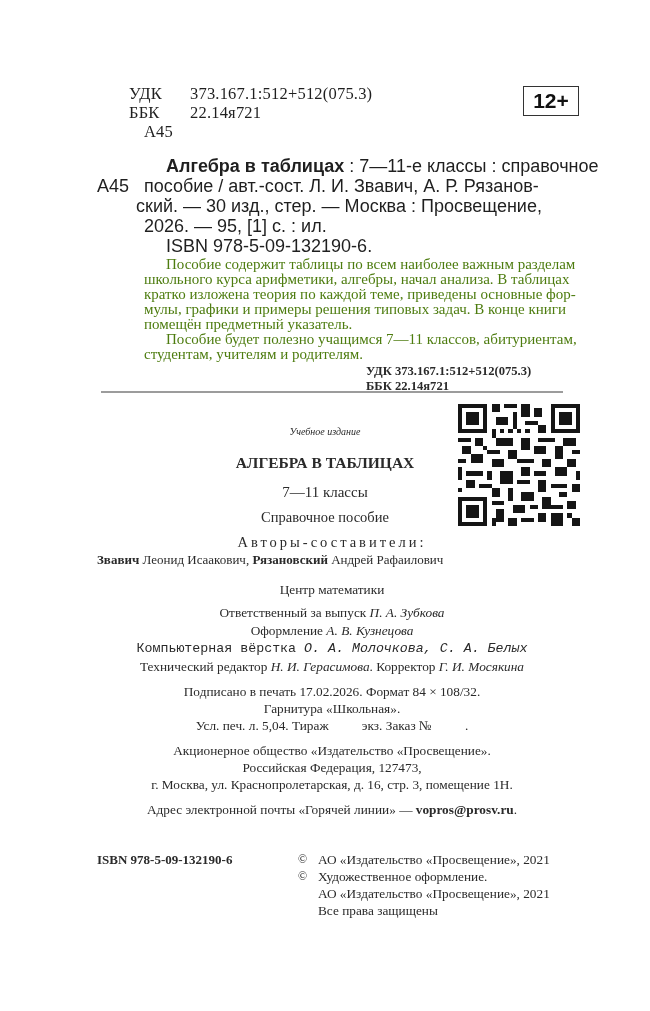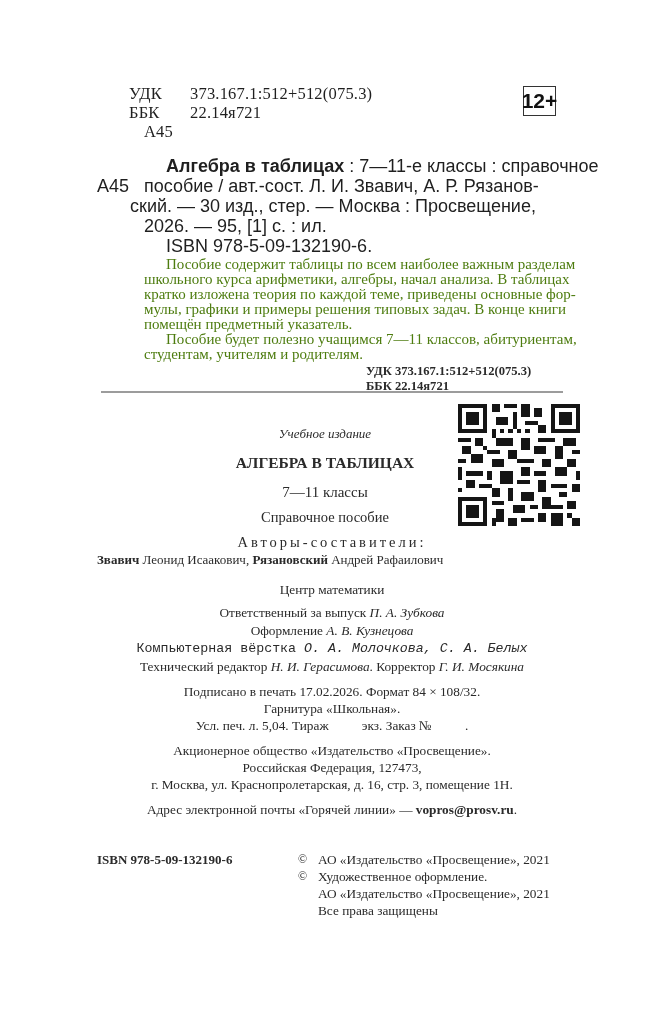--- a/index.html
+++ b/index.html
@@ -3,21 +3,21 @@
 <meta charset="utf-8">
 <style>
   html, body { margin: 0; padding: 0; background: #ffffff; }
   body { width: 650px; height: 1011px; position: relative; overflow: hidden;
          font-family: "DejaVu Serif", "Liberation Serif", serif; color: #1f1f1f; }
   .abs { position: absolute; white-space: nowrap; }
 
   
   .cls { font-family: "Liberation Serif", serif; font-size: 16.5px; letter-spacing: 0.2px; }
   .cls .key { display: inline-block; width: 61px; margin-left: 32px; }
-  .age-box { position: absolute; left: 523px; top: 86px; width: 33px; height: 30px;
+  .age-box { position: absolute; left: 523px; top: 86px; width: 56px; height: 30px;
              border: 1.5px solid #333; box-sizing: border-box; display: flex;
              align-items: center; justify-content: center;
              font-family: "Liberation Sans", sans-serif; font-weight: bold; font-size: 21px; color: #111; }
 
   
   .bib { font-family: Liberation Sans, sans-serif; font-size: 18px; }
   .bib-title { font-weight: bold; }
   .annot { font-family: "Liberation Serif", serif; font-size: 15px; line-height: 15.7px; color: #4d7c0f; }
   .annot-bold { font-family: "Liberation Serif", serif; font-size: 12.6px; font-weight: bold; color: #2a2a2a; }
 
@@ -43,37 +43,37 @@
 </div>
 <div class="abs cls" style="left:144px; top:122px;">А45</div>
 
 <div class="age-box">12+</div>
 
 <div class="abs bib" style="left:166px; top:156px;">
   <span class="bib-title">Алгебра в таблицах</span><span> : 7—11-е классы : справочное</span>
 </div>
 <div class="abs bib" style="left:97px; top:176px;">А45</div>
 <div class="abs bib" style="left:144px; top:176px;">пособие / авт.-сост. Л. И. Звавич, А. Р. Рязанов-</div>
-<div class="abs bib" style="left:130px; top:196px;">ский. — 30 изд., стер. — Москва : Просвещение,</div>
+<div class="abs bib" style="left:136px; top:196px;">ский. — 30 изд., стер. — Москва : Просвещение,</div>
 <div class="abs bib" style="left:144px; top:216px;">2026. — 95, [1] с. : ил.</div>
 <div class="abs bib" style="left:166px; top:236px;">ISBN 978-5-09-132190-6.</div>
 
 <div class="abs annot" style="left:166px; top:257px;">Пособие содержит таблицы по всем наиболее важным разделам</div>
 <div class="abs annot" style="left:144px; top:272px;">школьного курса арифметики, алгебры, начал анализа. В таблицах</div>
 <div class="abs annot" style="left:144px; top:287px;">кратко изложена теория по каждой теме, приведены основные фор-</div>
 <div class="abs annot" style="left:144px; top:302px;">мулы, графики и примеры решения типовых задач. В конце книги</div>
 <div class="abs annot" style="left:144px; top:317px;">помещён предметный указатель.</div>
 <div class="abs annot" style="left:166px; top:332px;">Пособие будет полезно учащимся 7—11 классов, абитуриентам,</div>
 <div class="abs annot" style="left:144px; top:347px;">студентам, учителям и родителям.</div>
 <div class="abs annot-bold" style="left:366px; top:364px;">УДК 373.167.1:512+512(075.3)</div>
 <div class="abs annot-bold" style="left:366px; top:379px;">ББК 22.14я721</div>
 
 <div class="divider"></div>
 
-<div class="abs colo ital center" style="left:200px; width:250px; top:426px; font-size:13px;">Учебное издание</div>
+<div class="abs colo ital center" style="left:200px; width:250px; top:426px; font-size:10px;">Учебное издание</div>
 <div class="abs colo b center" style="left:170px; width:310px; top:454px; font-size:15.5px;">АЛГЕБРА В ТАБЛИЦАХ</div>
 <div class="abs colo center" style="left:200px; width:250px; top:484px; font-size:15px;">7—11 классы</div>
 <div class="abs colo center" style="left:200px; width:250px; top:509px; font-size:14.5px;">Справочное пособие</div>
 
 <svg class="qr" viewBox="0 0 29 29" shape-rendering="crispEdges">
   <rect x="0" y="0" width="29" height="29" fill="#fff"></rect>
   <g fill="#151515">
 
     <path d="M0 0h7v7h-7zM1 1v5h5v-5z" fill-rule="evenodd"></path>
     <rect x="2" y="2" width="3" height="3"></rect>

